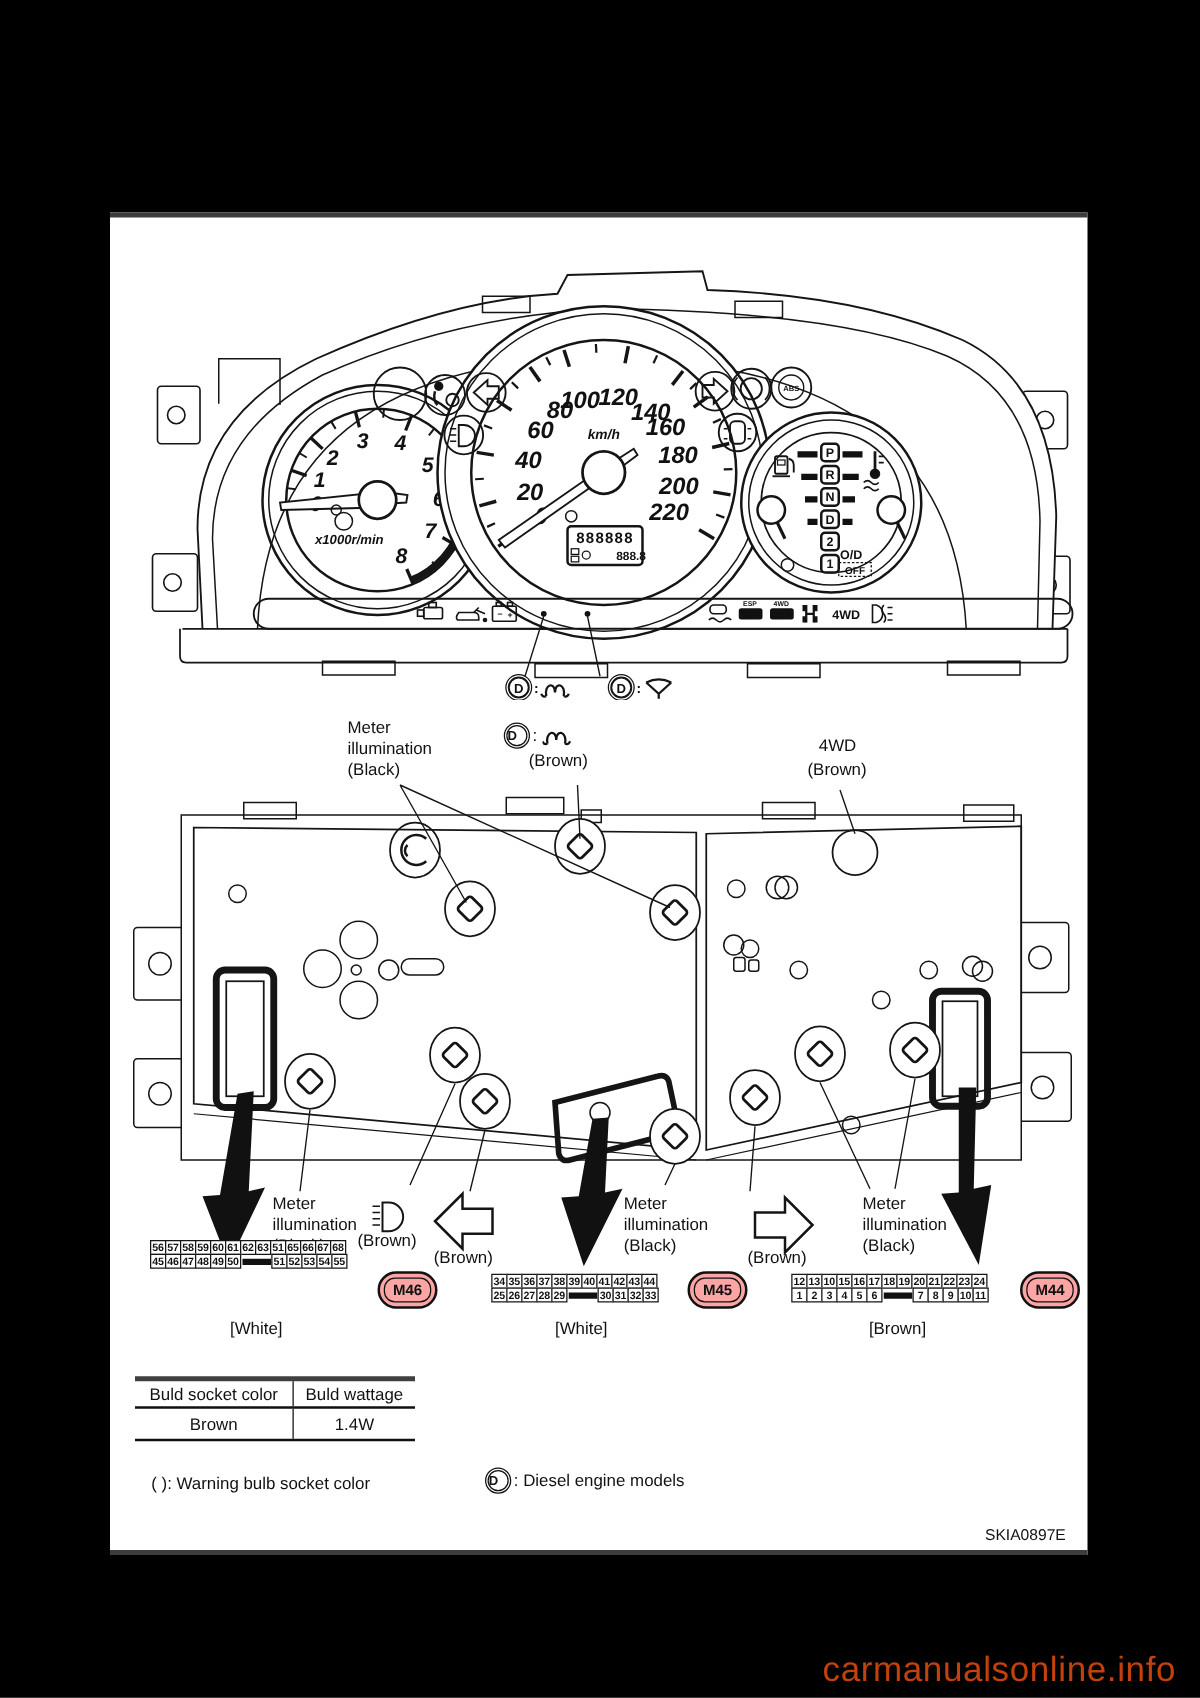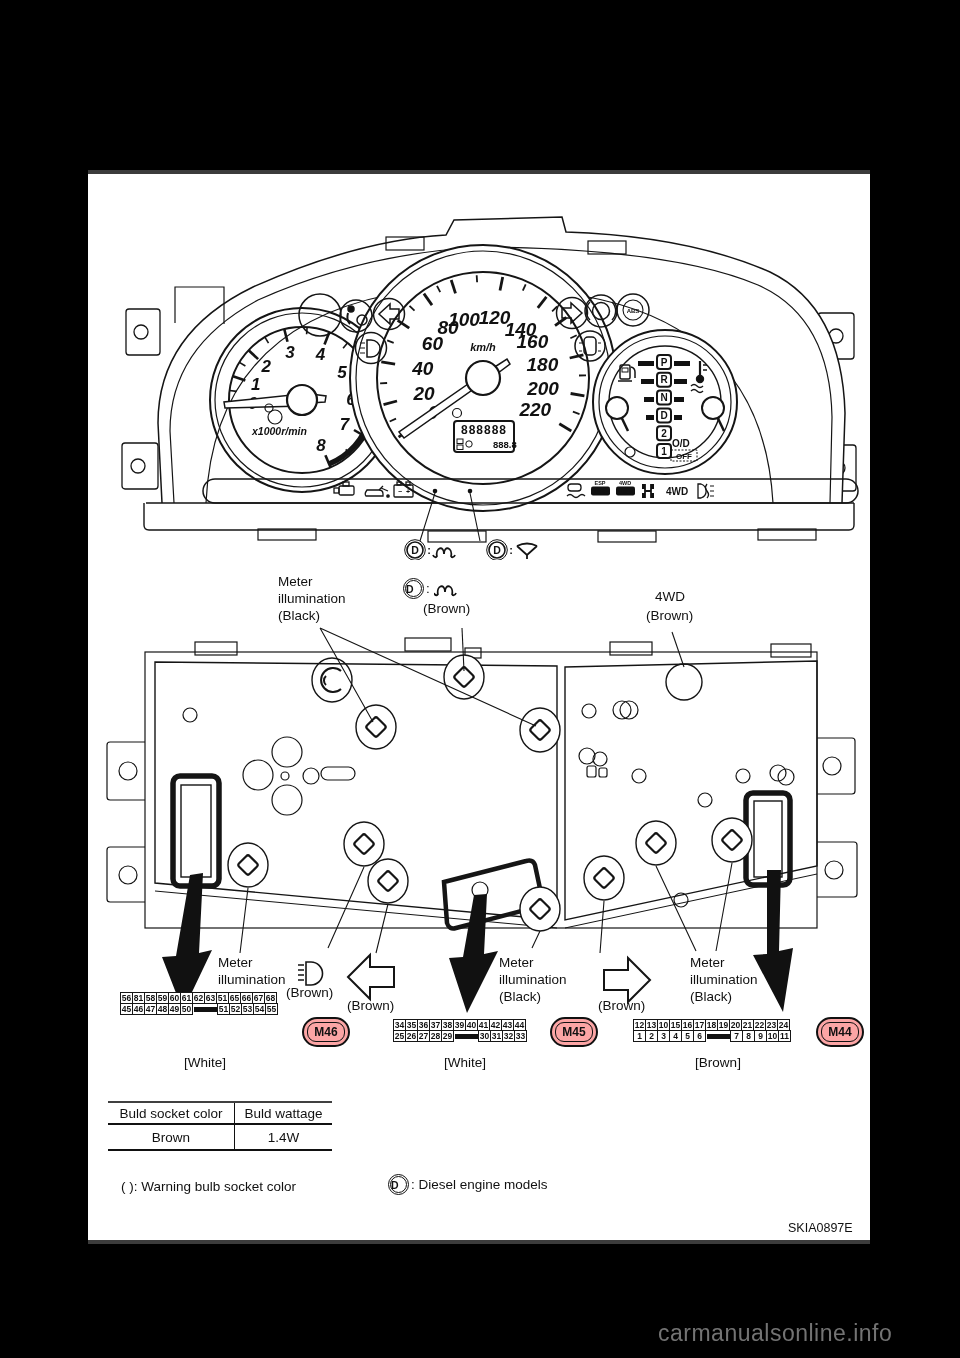--- a/index.html
+++ b/index.html
@@ -24,29 +24,29 @@
        font-size:8.5px;font-weight:bold;text-align:center;line-height:10px;flex:none;}
   .pin:first-child{margin-left:0;}
   .pinbar{width:25px;height:12px;display:flex;align-items:center;justify-content:center;flex:none;}
   .pinbar i{display:block;width:23px;height:5px;background:#111;}
   .badge{position:absolute;width:44px;height:26px;border:2.5px solid #111;border-radius:15px;
          display:flex;align-items:center;justify-content:center;background:#fca5a5;}
   .badge b{display:block;width:36px;height:18px;border:1.8px solid #111;border-radius:9px;
            text-align:center;line-height:18px;font-size:12px;}
   .conn-color{position:absolute;font-size:13.5px;text-align:center;}
   
-  #btable{position:absolute;left:20px;top:931px;width:224px;border-top:2px solid #404040;border-bottom:2px solid #111;}
+  #btable{position:absolute;left:20px;top:931px;width:224px;border-top:4px solid #404040;border-bottom:2px solid #111;}
   .btr{display:flex;align-items:center;height:24px;border-bottom:1.5px solid #111;}
   .btr.head{height:20px;border-bottom:2px solid #111;font-size:13.5px;}
   .btr:last-child{border-bottom:none;}
   .btc1{width:126px;border-right:1.5px solid #111;text-align:center;font-size:13.5px;align-self:stretch;
         display:flex;align-items:center;justify-content:center;}
   .btc2{flex:1;text-align:center;font-size:13.5px;}
   #refcode{position:absolute;left:700px;top:1051px;font-size:12.5px;}
-  #watermark{position:absolute;left:658px;top:1320px;font-size:23px;color:#737373;letter-spacing:0.5px;}
+  #watermark{position:absolute;left:658px;top:1320px;font-size:28px;color:#c2410c;letter-spacing:0.5px;}
 </style>
 </head>
 <body>
 
 <div id="page">
   <div class="rule" style="top:0;"></div>
   <div class="rule" style="top:1070px;"></div>
 
   <svg class="abs" style="left:30px;top:15px;" width="742" height="375" viewBox="0 0 742 375" fill="none" stroke="#151515" stroke-width="1.5">
 
@@ -490,21 +490,21 @@
   </div>
   <div class="lbl" style="left:602px;top:784px;">
     <span>Meter</span>
     <span>illumination</span>
     <span>(Black)</span>
   </div>
 
   <div class="connector" style="left:32px;top:822px;">
     <div class="prow top">
         <span class="pin">56</span>
-        <span class="pin">81</span>
+        <span class="pin">57</span>
         <span class="pin">58</span>
         <span class="pin">59</span>
         <span class="pin">60</span>
         <span class="pin">61</span>
         <span class="pin">62</span>
         <span class="pin">63</span>
         <span class="pin">51</span>
         <span class="pin">65</span>
         <span class="pin">66</span>
         <span class="pin">67</span>

